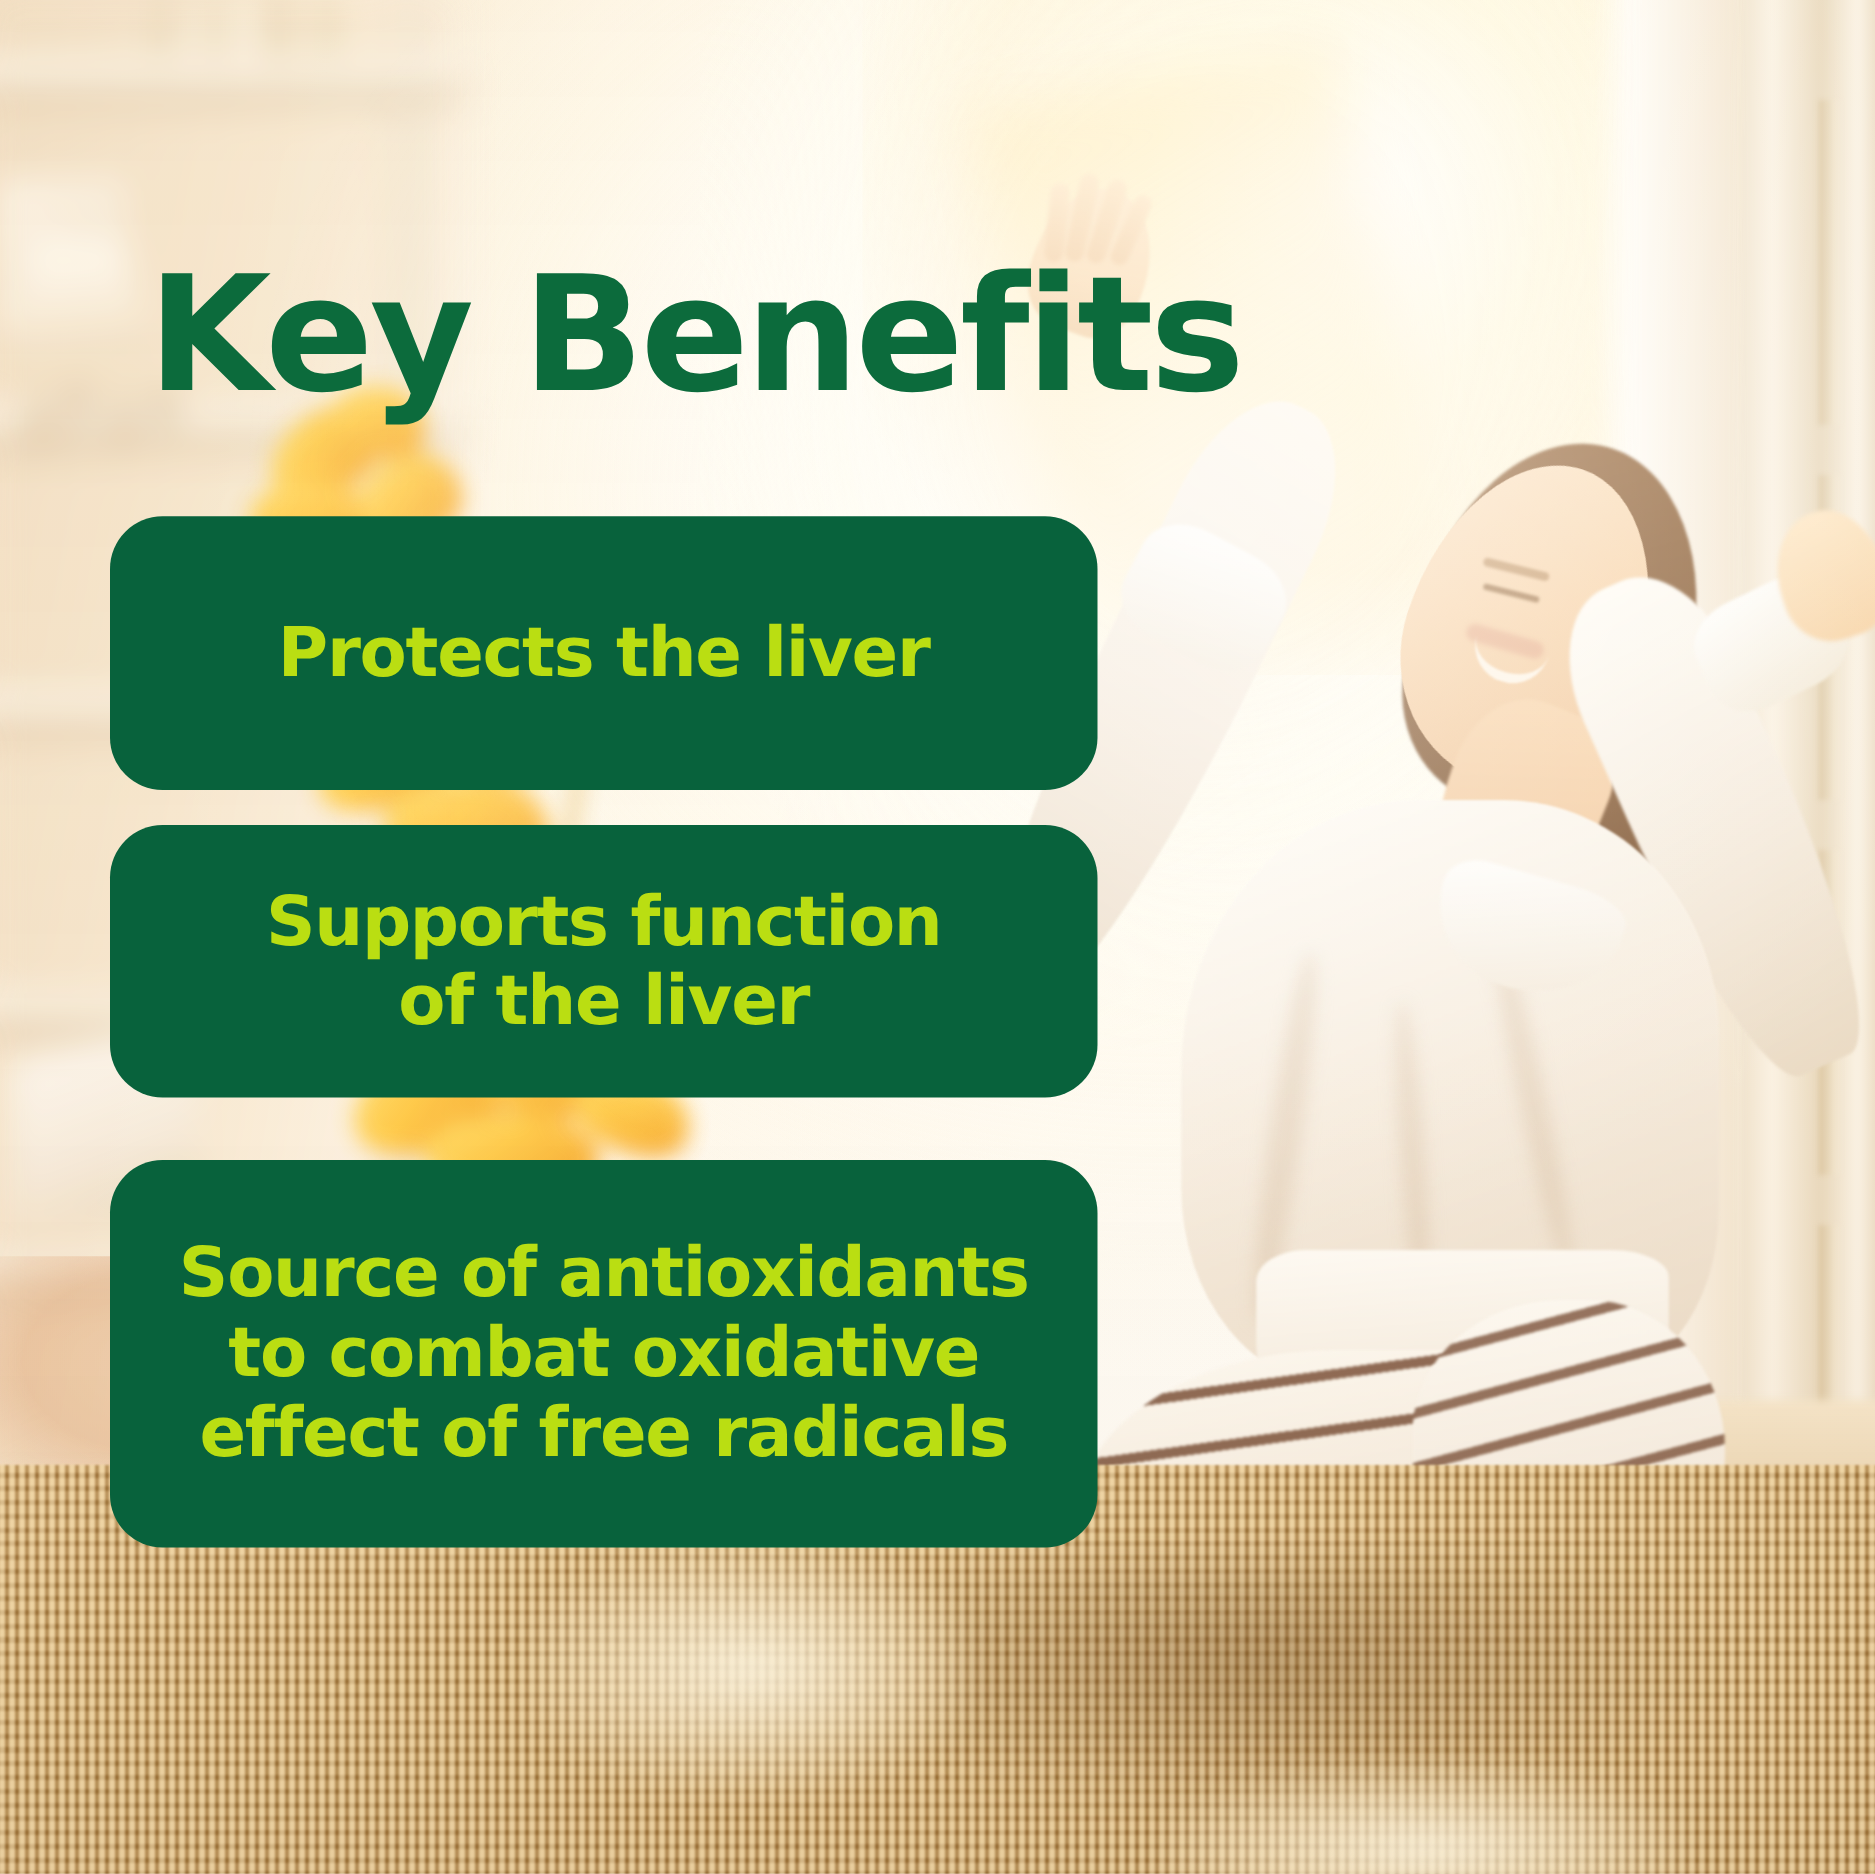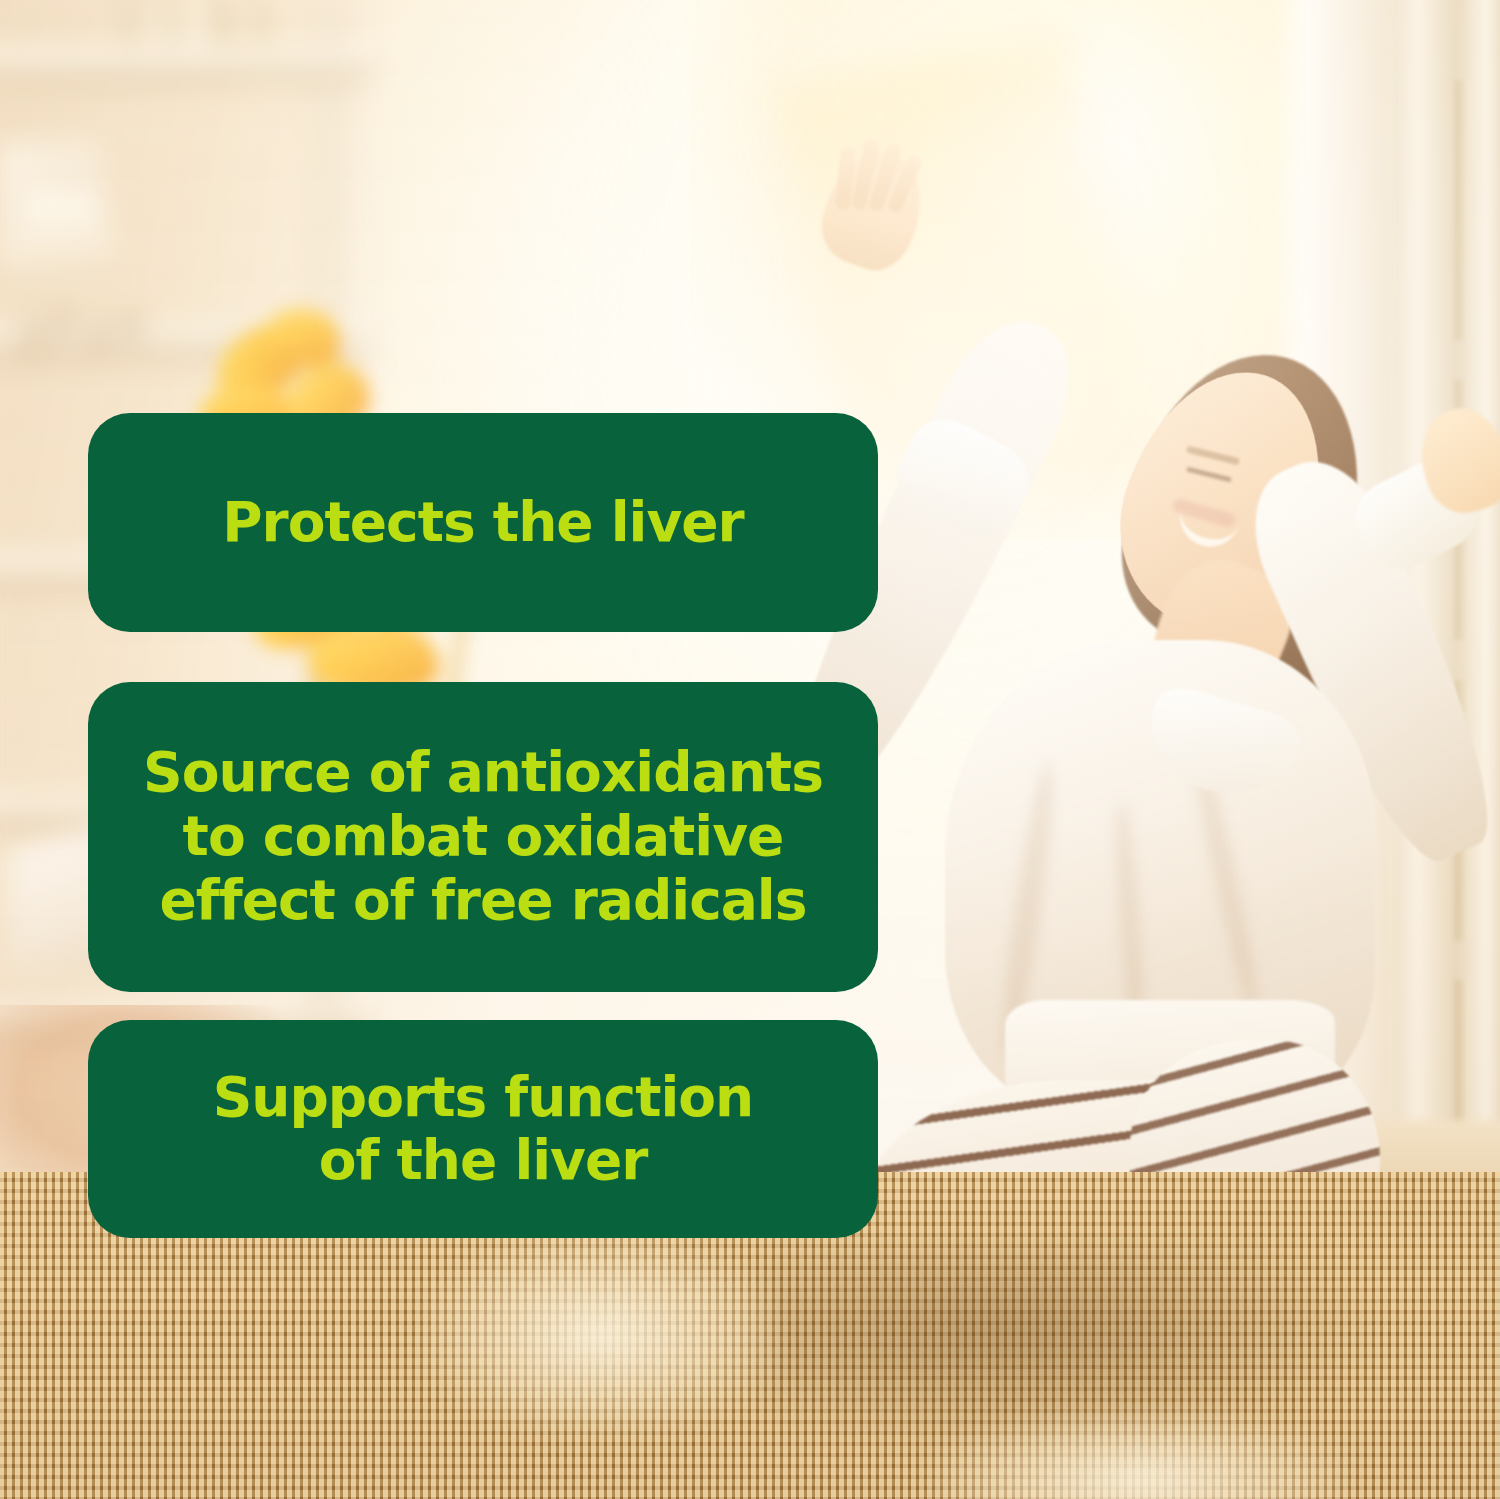--- a/index.html
+++ b/index.html
@@ -612,30 +612,31 @@
     <div class="rug"></div>
     <div class="rug-shadow"></div>
     <div class="rug-light-a"></div>
     <div class="rug-light-b"></div>
 
     <div class="grade"></div>
   </div>
 
   <div class="content">
 
+    <h1 class="title">Key Benefits</h1>
 
     <div class="pills">
 
       <div class="pill pill-1">
         <span class="pill-text">Protects the liver</span>
       </div>
 
+      <div class="pill pill-2">
+        <span class="pill-text"><span>Supports function</span><br><span>of the liver</span></span>
+      </div>
+
       <div class="pill pill-3">
         <span class="pill-text"><span>Source of antioxidants</span><br><span>to combat oxidative</span><br><span>effect of free radicals</span></span>
       </div>
 
-      <div class="pill pill-2">
-        <span class="pill-text"><span>Supports function</span><br><span>of the liver</span></span>
-      </div>
-
     </div>
   </div>
 </div>
 
 </body></html>

